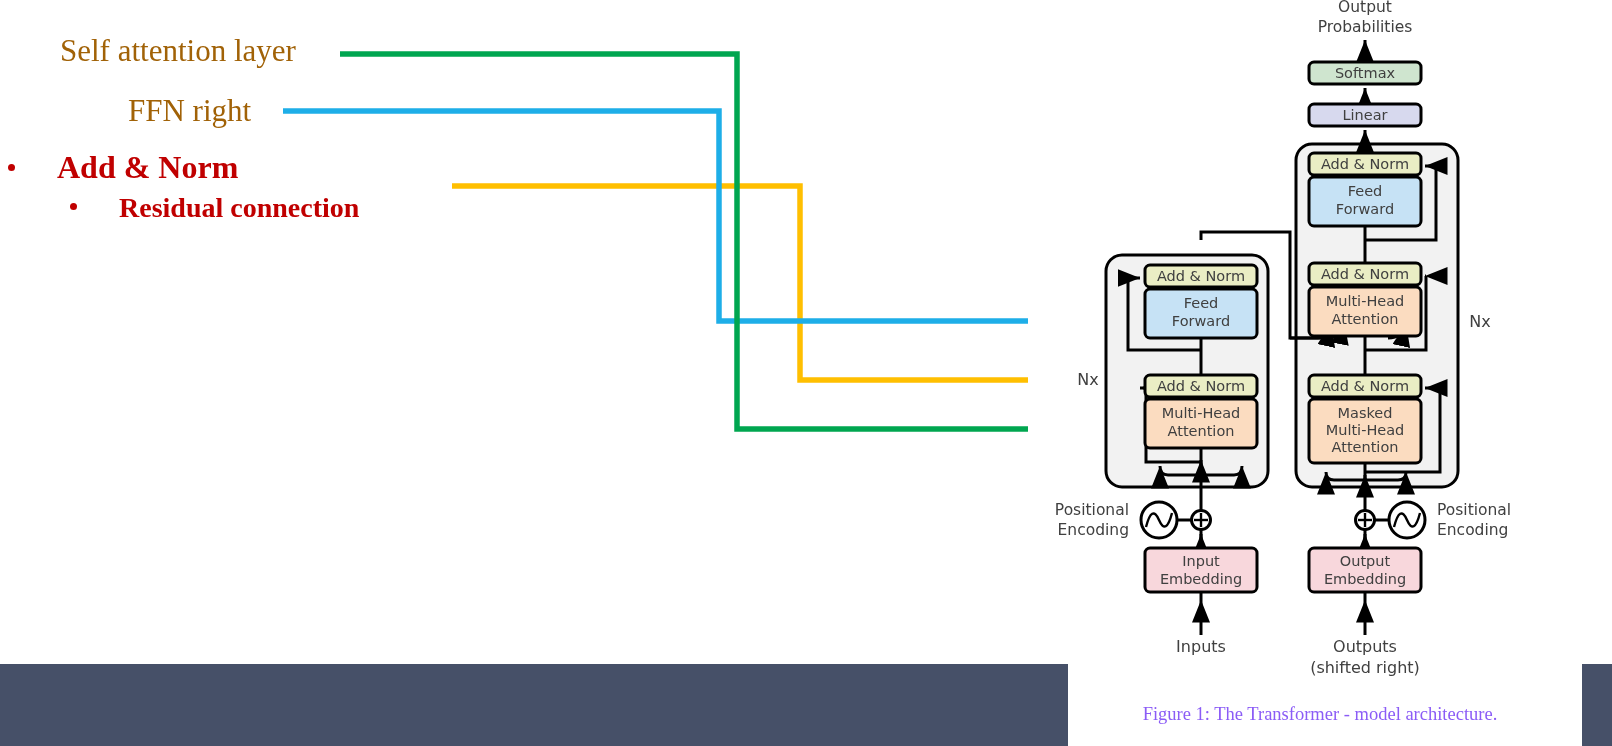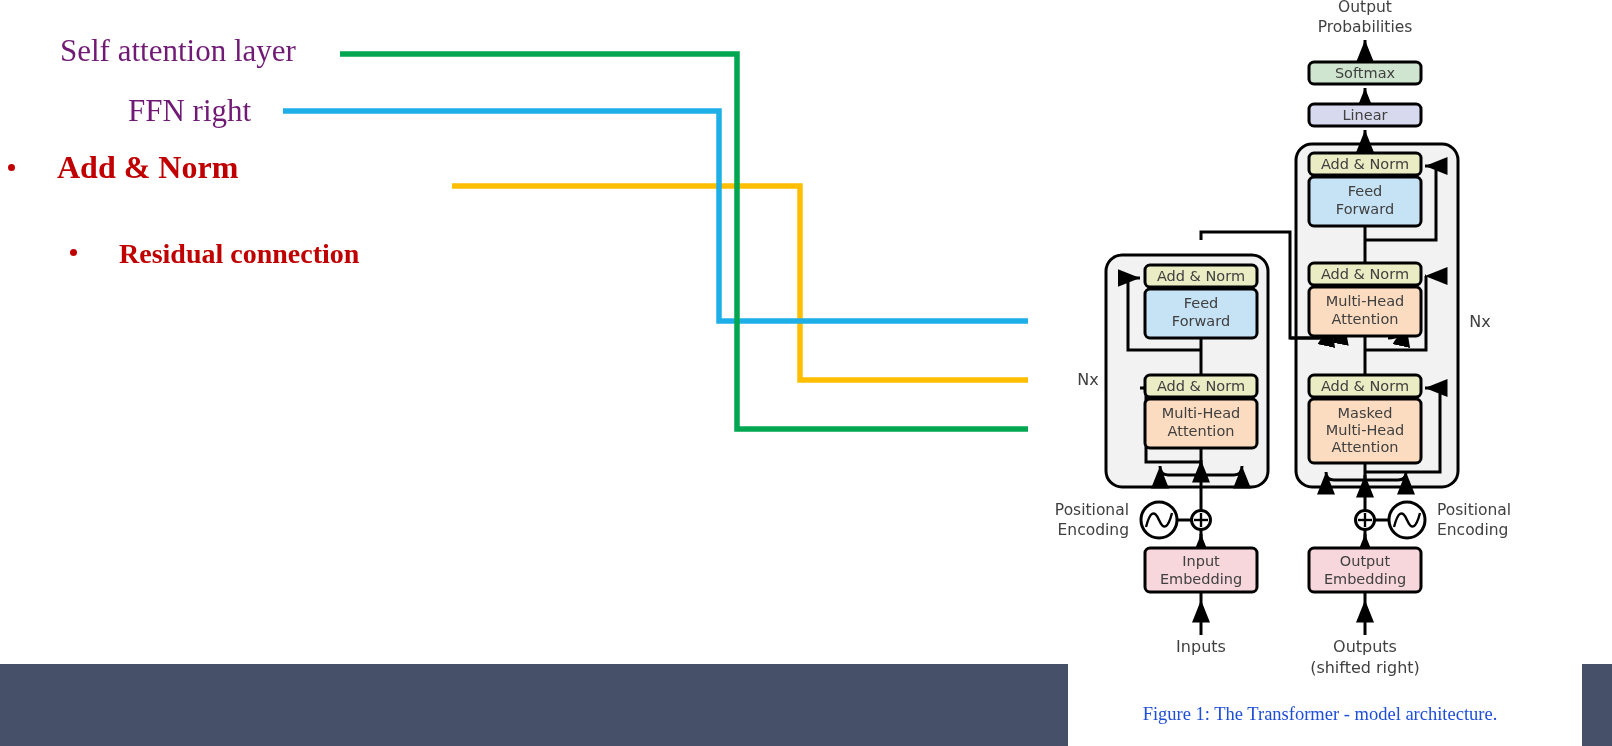--- a/index.html
+++ b/index.html
@@ -15,21 +15,21 @@
     width: 1612px;
     height: 746px;
     background: #ffffff;
     overflow: hidden;
   }
 
   
   .slide-label {
     position: absolute;
     font-family: "Liberation Serif", serif;
-    color: #701a75;
+    color: #a16207;
     white-space: nowrap;
     line-height: 1;
   }
   #lbl-self-attention { left: 60px;  top: 35px;  font-size: 31px; }
   #lbl-ffn           { left: 128px; top: 95px;  font-size: 31px; }
 
   .bullet-row {
     position: absolute;
     display: flex;
     align-items: baseline;
@@ -45,21 +45,21 @@
     width: 7px; height: 7px;
     border-radius: 50%;
     background: #C00000;
     margin-right: 0;
     flex: 0 0 auto;
     position: relative;
     top: -7px;
   }
   .bullet-text { display:inline-block; }
   #bullet-add-norm .bullet-text { margin-left: 42px; }
-  #bullet-residual .bullet-text { margin-left: 42px; margin-top: 46px; }
+  #bullet-residual .bullet-text { margin-left: 42px; }
 
   
   #connectors {
     position: absolute;
     left: 0; top: 0;
     width: 1612px; height: 746px;
     pointer-events: none;
   }
 
   
@@ -86,21 +86,21 @@
     background: #ffffff;
   }
   #figure-svg { position: absolute; left: 0; top: 0; }
   .fig-caption {
     position: absolute;
     left: 0; top: 704px;
     width: 584px;
     text-align: center;
     font-family: "Liberation Serif", serif;
     font-size: 18.5px;
-    color: #1d4ed8;
+    color: #8b5cf6;
     white-space: nowrap;
   }
 
   
   #figure-svg text {
     font-family: "DejaVu Sans", sans-serif;
     fill: #404040;
   }
 </style>
 </head>

